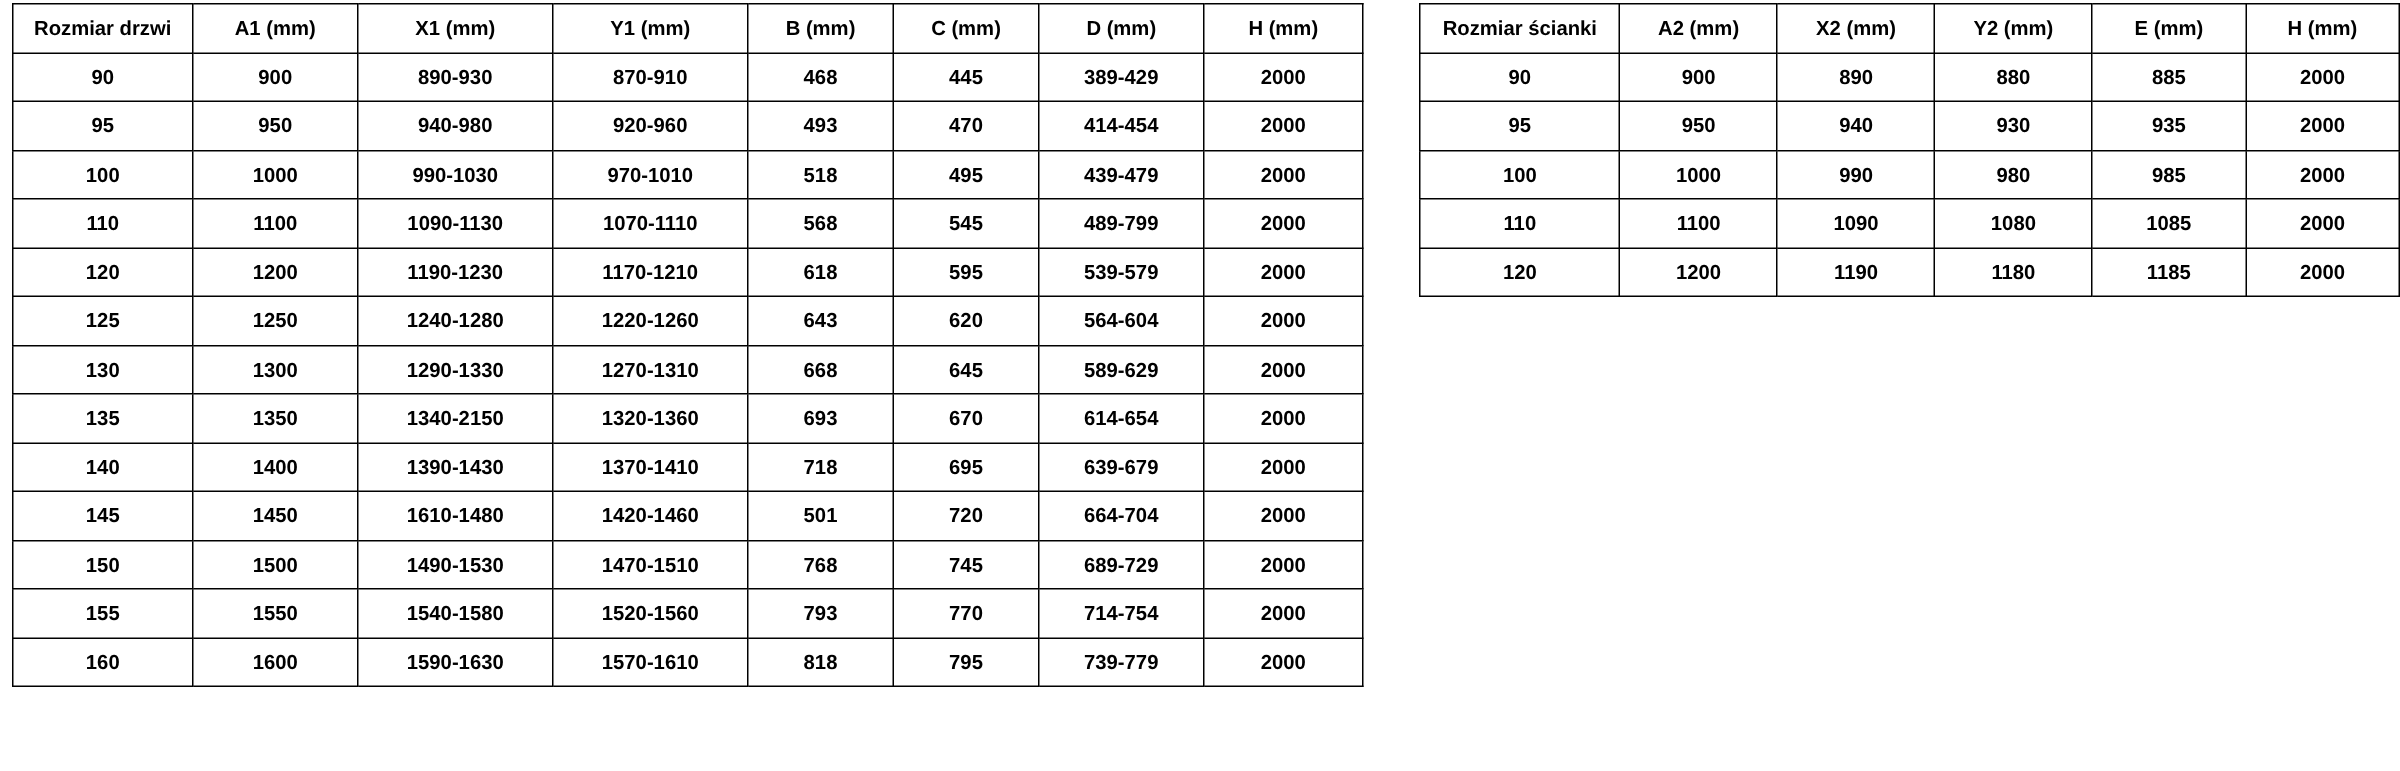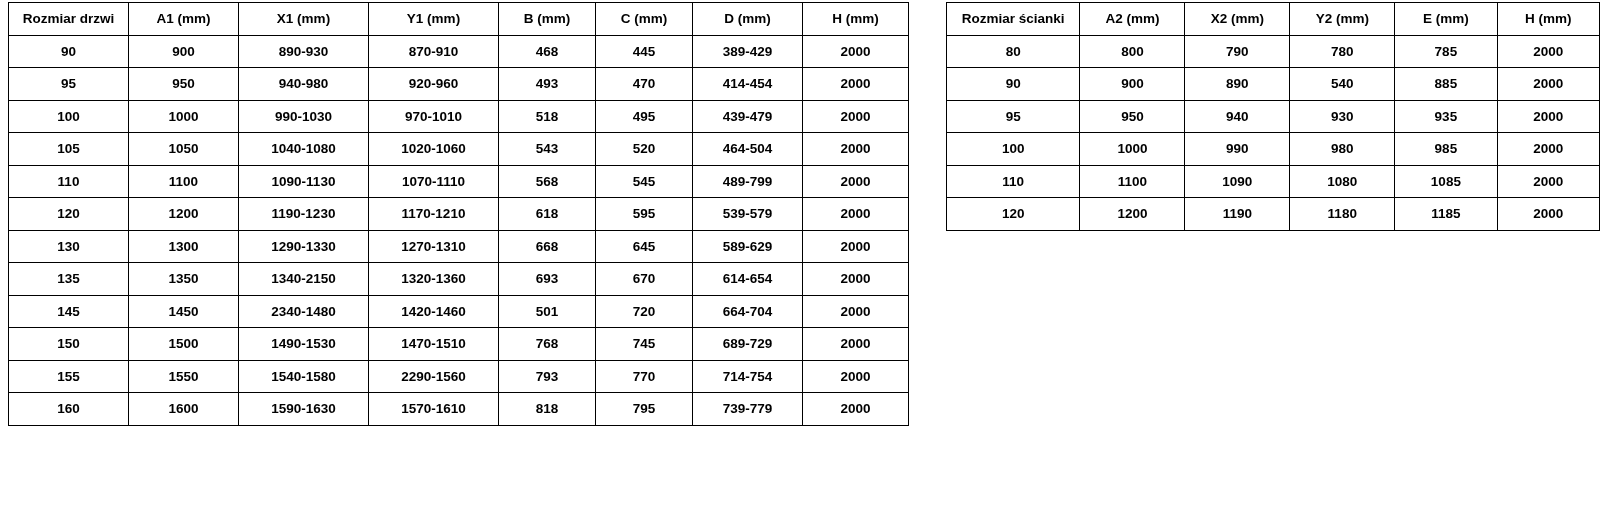--- a/index.html
+++ b/index.html
@@ -121,94 +121,104 @@
             <td>100</td>
             <td>1000</td>
             <td>990-1030</td>
             <td>970-1010</td>
             <td>518</td>
             <td>495</td>
             <td>439-479</td>
             <td>2000</td>
           </tr>
           <tr>
-            <td>105</td>
-            <td>1050</td>
-            <td>1040-1080</td>
-            <td>1020-1060</td>
-            <td>543</td>
-            <td>520</td>
-            <td>464-504</td>
-            <td>2000</td>
-          </tr>
-          <tr>
             <td>110</td>
             <td>1100</td>
             <td>1090-1130</td>
             <td>1070-1110</td>
             <td>568</td>
             <td>545</td>
             <td>489-799</td>
             <td>2000</td>
           </tr>
           <tr>
             <td>120</td>
             <td>1200</td>
             <td>1190-1230</td>
             <td>1170-1210</td>
             <td>618</td>
             <td>595</td>
             <td>539-579</td>
             <td>2000</td>
           </tr>
           <tr>
+            <td>125</td>
+            <td>1250</td>
+            <td>1240-1280</td>
+            <td>1220-1260</td>
+            <td>643</td>
+            <td>620</td>
+            <td>564-604</td>
+            <td>2000</td>
+          </tr>
+          <tr>
             <td>130</td>
             <td>1300</td>
             <td>1290-1330</td>
             <td>1270-1310</td>
             <td>668</td>
             <td>645</td>
             <td>589-629</td>
             <td>2000</td>
           </tr>
           <tr>
             <td>135</td>
             <td>1350</td>
             <td>1340-2150</td>
             <td>1320-1360</td>
             <td>693</td>
             <td>670</td>
             <td>614-654</td>
             <td>2000</td>
           </tr>
           <tr>
+            <td>140</td>
+            <td>1400</td>
+            <td>1390-1430</td>
+            <td>1370-1410</td>
+            <td>718</td>
+            <td>695</td>
+            <td>639-679</td>
+            <td>2000</td>
+          </tr>
+          <tr>
             <td>145</td>
             <td>1450</td>
-            <td>2340-1480</td>
+            <td>1610-1480</td>
             <td>1420-1460</td>
             <td>501</td>
             <td>720</td>
             <td>664-704</td>
             <td>2000</td>
           </tr>
           <tr>
             <td>150</td>
             <td>1500</td>
             <td>1490-1530</td>
             <td>1470-1510</td>
             <td>768</td>
             <td>745</td>
             <td>689-729</td>
             <td>2000</td>
           </tr>
           <tr>
             <td>155</td>
             <td>1550</td>
             <td>1540-1580</td>
-            <td>2290-1560</td>
+            <td>1520-1560</td>
             <td>793</td>
             <td>770</td>
             <td>714-754</td>
             <td>2000</td>
           </tr>
           <tr>
             <td>160</td>
             <td>1600</td>
             <td>1590-1630</td>
             <td>1570-1610</td>
@@ -236,32 +246,24 @@
             <th>Rozmiar ścianki</th>
             <th>A2 (mm)</th>
             <th>X2 (mm)</th>
             <th>Y2 (mm)</th>
             <th>E (mm)</th>
             <th>H (mm)</th>
           </tr>
       </thead>
       <tbody id="walls-body">
           <tr>
-            <td>80</td>
-            <td>800</td>
-            <td>790</td>
-            <td>780</td>
-            <td>785</td>
-            <td>2000</td>
-          </tr>
-          <tr>
             <td>90</td>
             <td>900</td>
             <td>890</td>
-            <td>540</td>
+            <td>880</td>
             <td>885</td>
             <td>2000</td>
           </tr>
           <tr>
             <td>95</td>
             <td>950</td>
             <td>940</td>
             <td>930</td>
             <td>935</td>
             <td>2000</td>

